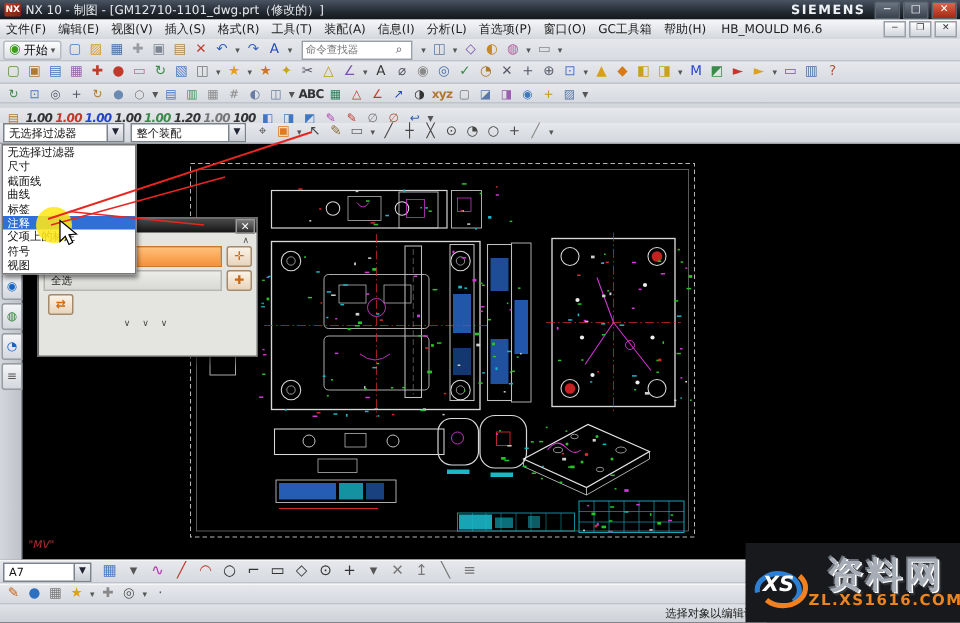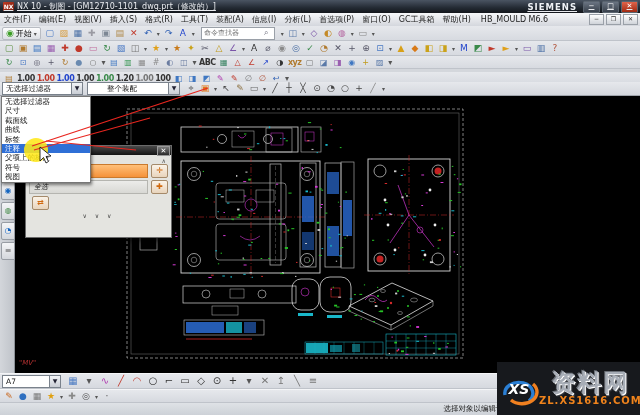--- a/index.html
+++ b/index.html
@@ -2,21 +2,21 @@
 <html><head>
 <meta charset="utf-8">
 <style>
   html,body{margin:0;padding:0;}
   body{width:640px;height:415px;position:relative;overflow:hidden;
        font-family:"DejaVu Sans","Liberation Sans",sans-serif;
        background:#d4d7dc;font-size:9px;-webkit-font-smoothing:antialiased;}
   
   .titlebar{position:absolute;left:0;top:0;width:640px;height:13px;
     background:linear-gradient(#4a5462,#232a33 60%,#14171c);color:#e8eaee;
-    display:flex;align-items:center;font-size:8px;text-decoration:underline;}
+    display:flex;align-items:center;font-size:8px;}
   .nx-logo{width:11px;height:9px;margin:0 3px;background:linear-gradient(135deg,#c23b22,#7a1f10);
     color:#fff;font-size:6px;font-weight:bold;text-align:center;line-height:9px;border-radius:1px;}
   .titlebar .ttl{flex:0 1 auto;white-space:nowrap;overflow:hidden;}
   .titlebar .sp{flex:1;}
   .brand{font-weight:bold;letter-spacing:1px;font-size:8.5px;color:#eef1f5;margin-right:6px;}
   .winbtn{width:15px;height:10px;margin-right:2px;border:1px solid #5a646f;border-radius:1px;
     background:linear-gradient(#6a7482,#39414c);color:#fff;font-size:7px;line-height:8px;text-align:center;}
   .winbtn.close{background:linear-gradient(#e0634a,#a02a12);}
   
   .menubar{position:absolute;left:0;top:13px;width:640px;height:13px;
@@ -24,21 +24,21 @@
     display:flex;align-items:center;font-size:8px;color:#1c1c1c;}
   .menu-item{padding:0 4px;line-height:12px;white-space:nowrap;}
   .menubar .sp{flex:1;}
   .module-badge{padding:0 6px;white-space:nowrap;color:#222;}
   .cwbtn{width:13px;height:9px;margin-right:2px;border:1px solid #9aa0a8;background:linear-gradient(#fff,#cfd3d9);
     font-size:6px;line-height:7px;text-align:center;color:#333;}
   
   .tbrow{position:absolute;left:0;width:640px;background:linear-gradient(#e6e8ec,#d7dae0);
     border-bottom:1px solid #bfc3ca;display:flex;align-items:center;padding-left:2px;box-sizing:border-box;}
   #tb1{top:26px;height:15px;} #tb2{top:41px;height:15px;}
-  #tb3{top:56px;height:13px;} #tb4{top:72px;height:13px;}
+  #tb3{top:56px;height:13px;} #tb4{top:72px;height:13px;font-style:italic;}
   .tbi{display:inline-block;min-width:12px;text-align:center;font-size:9px;line-height:13px;
     margin:0 1px;cursor:default;}
   #tb3 .tbi,#tb4 .tbi{font-size:8px;line-height:11px;}
   .tbi.caret{min-width:5px;font-size:6px;color:#555;}
   .tbi.chip{font-size:6px;font-weight:bold;min-width:14px;letter-spacing:-0.5px;}
   .startbtn{display:inline-flex;align-items:center;padding:0 3px;margin-right:2px;
     border:1px solid #b8bcc3;border-radius:2px;background:linear-gradient(#fdfdfe,#dcdfe4);font-size:8px;}
   .startbtn .orb{color:#3a9d23;font-size:9px;margin-right:2px;}
   .finder{display:inline-flex;align-items:center;margin:0 4px;border:1px solid #9aa0a8;
     background:#fff;height:11px;width:72px;}
@@ -47,21 +47,21 @@
   .finder .mag{font-size:8px;color:#556;}
   
   .selbar{position:absolute;left:0;top:82px;width:640px;height:14px;
     background:linear-gradient(#e6e8ec,#d4d7dd);border-bottom:1px solid #9fa4ab;
     display:flex;align-items:center;padding-left:2px;box-sizing:border-box;}
   .combo{display:inline-flex;align-items:center;border:1px solid #7a828c;background:#fff;
     height:11px;margin-right:4px;font-size:7.5px;color:#111;}
   .combo .val{padding:0 3px;white-space:nowrap;overflow:hidden;}
   .combo .btn{width:10px;height:11px;background:linear-gradient(#f2f4f7,#c9cdd4);
     border-left:1px solid #7a828c;font-size:6px;line-height:10px;text-align:center;color:#223;}
-  #filterCombo .val{width:62px;} #scopeCombo .val{width:58px;margin-left:16px;}
+  #filterCombo .val{width:62px;} #scopeCombo .val{width:58px;}
   
   .workspace{position:absolute;left:0;top:96px;width:640px;height:277px;background:#000;}
   .resbar{position:absolute;left:0;top:0;width:14px;height:277px;
     background:linear-gradient(90deg,#d3d6db,#bfc3c9);border-right:1px solid #8c9197;z-index:5;}
   .restab{width:12px;height:16px;margin:2px 0 2px 1px;border:1px solid #989da4;border-radius:2px 0 0 2px;
     background:linear-gradient(#f4f5f7,#d4d7dc);text-align:center;font-size:8px;line-height:15px;}
   .restab:first-child{margin-top:86px;}
   .canvas{position:absolute;left:14px;top:0;width:626px;height:277px;background:#000;overflow:hidden;}
   .view-label{position:absolute;left:5px;top:263px;color:#b03030;font-size:7px;font-style:italic;z-index:2;}
   
@@ -75,21 +75,21 @@
     background:#e4e4e0;border:1px solid #6a6a6a;box-shadow:2px 3px 5px rgba(0,0,0,.6);
     display:flex;flex-direction:column;box-sizing:border-box;}
   .dlg-title{height:9px;background:linear-gradient(#4a4a4a,#141414);display:flex;align-items:center;}
   .dlg-title .sp{flex:1;}
   .dlg-close{color:#fff;font-size:7px;line-height:8px;width:11px;text-align:center;
     background:linear-gradient(#7a7a7a,#2a2a2a);border:1px solid #999;margin-right:1px;}
   .dlg-body{flex:1;padding:2px 3px 1px 3px;display:flex;flex-direction:column;}
   .dlg-collapse{text-align:right;font-size:6px;color:#555;line-height:7px;padding-right:2px;}
   .dlg-row{display:flex;align-items:center;margin-bottom:2px;}
   .dlg-bar{flex:1;height:12px;border:1px solid #b5b5b0;font-size:7px;display:flex;align-items:center;
-    padding-left:4px;color:#222;background:linear-gradient(#ececea,#d8d8d4);font-style:italic;}
+    padding-left:4px;color:#222;background:linear-gradient(#ececea,#d8d8d4);}
   .dlg-bar.hot{background:linear-gradient(#ffc07a,#f5923a);border-color:#c97a2e;color:#4a2000;}
   .dlg-sq{width:15px;height:12px;margin-left:3px;border:1px solid #a58a6a;border-radius:2px;
     background:linear-gradient(#fbf3e8,#e8d4bc);font-size:8px;line-height:11px;text-align:center;color:#d06a10;font-weight:bold;}
   .dlg-more{text-align:center;font-size:6px;color:#444;letter-spacing:3px;line-height:8px;}
   .dlg-foot{border-top:1px solid #b8b8b2;margin-top:1px;padding:2px 2px 0 0;text-align:right;}
   .dlg-btn{display:inline-block;min-width:24px;height:10px;border:1px solid #8a8a84;border-radius:2px;
     background:linear-gradient(#f4f4f1,#d6d6d0);font-size:7px;line-height:9px;text-align:center;margin-left:4px;padding:0 3px;}
   .dlg-btn.disabled{color:#9a9a94;border-color:#b5b5ae;}
   .dlg-btn.default{border-color:#50565e;}
   

